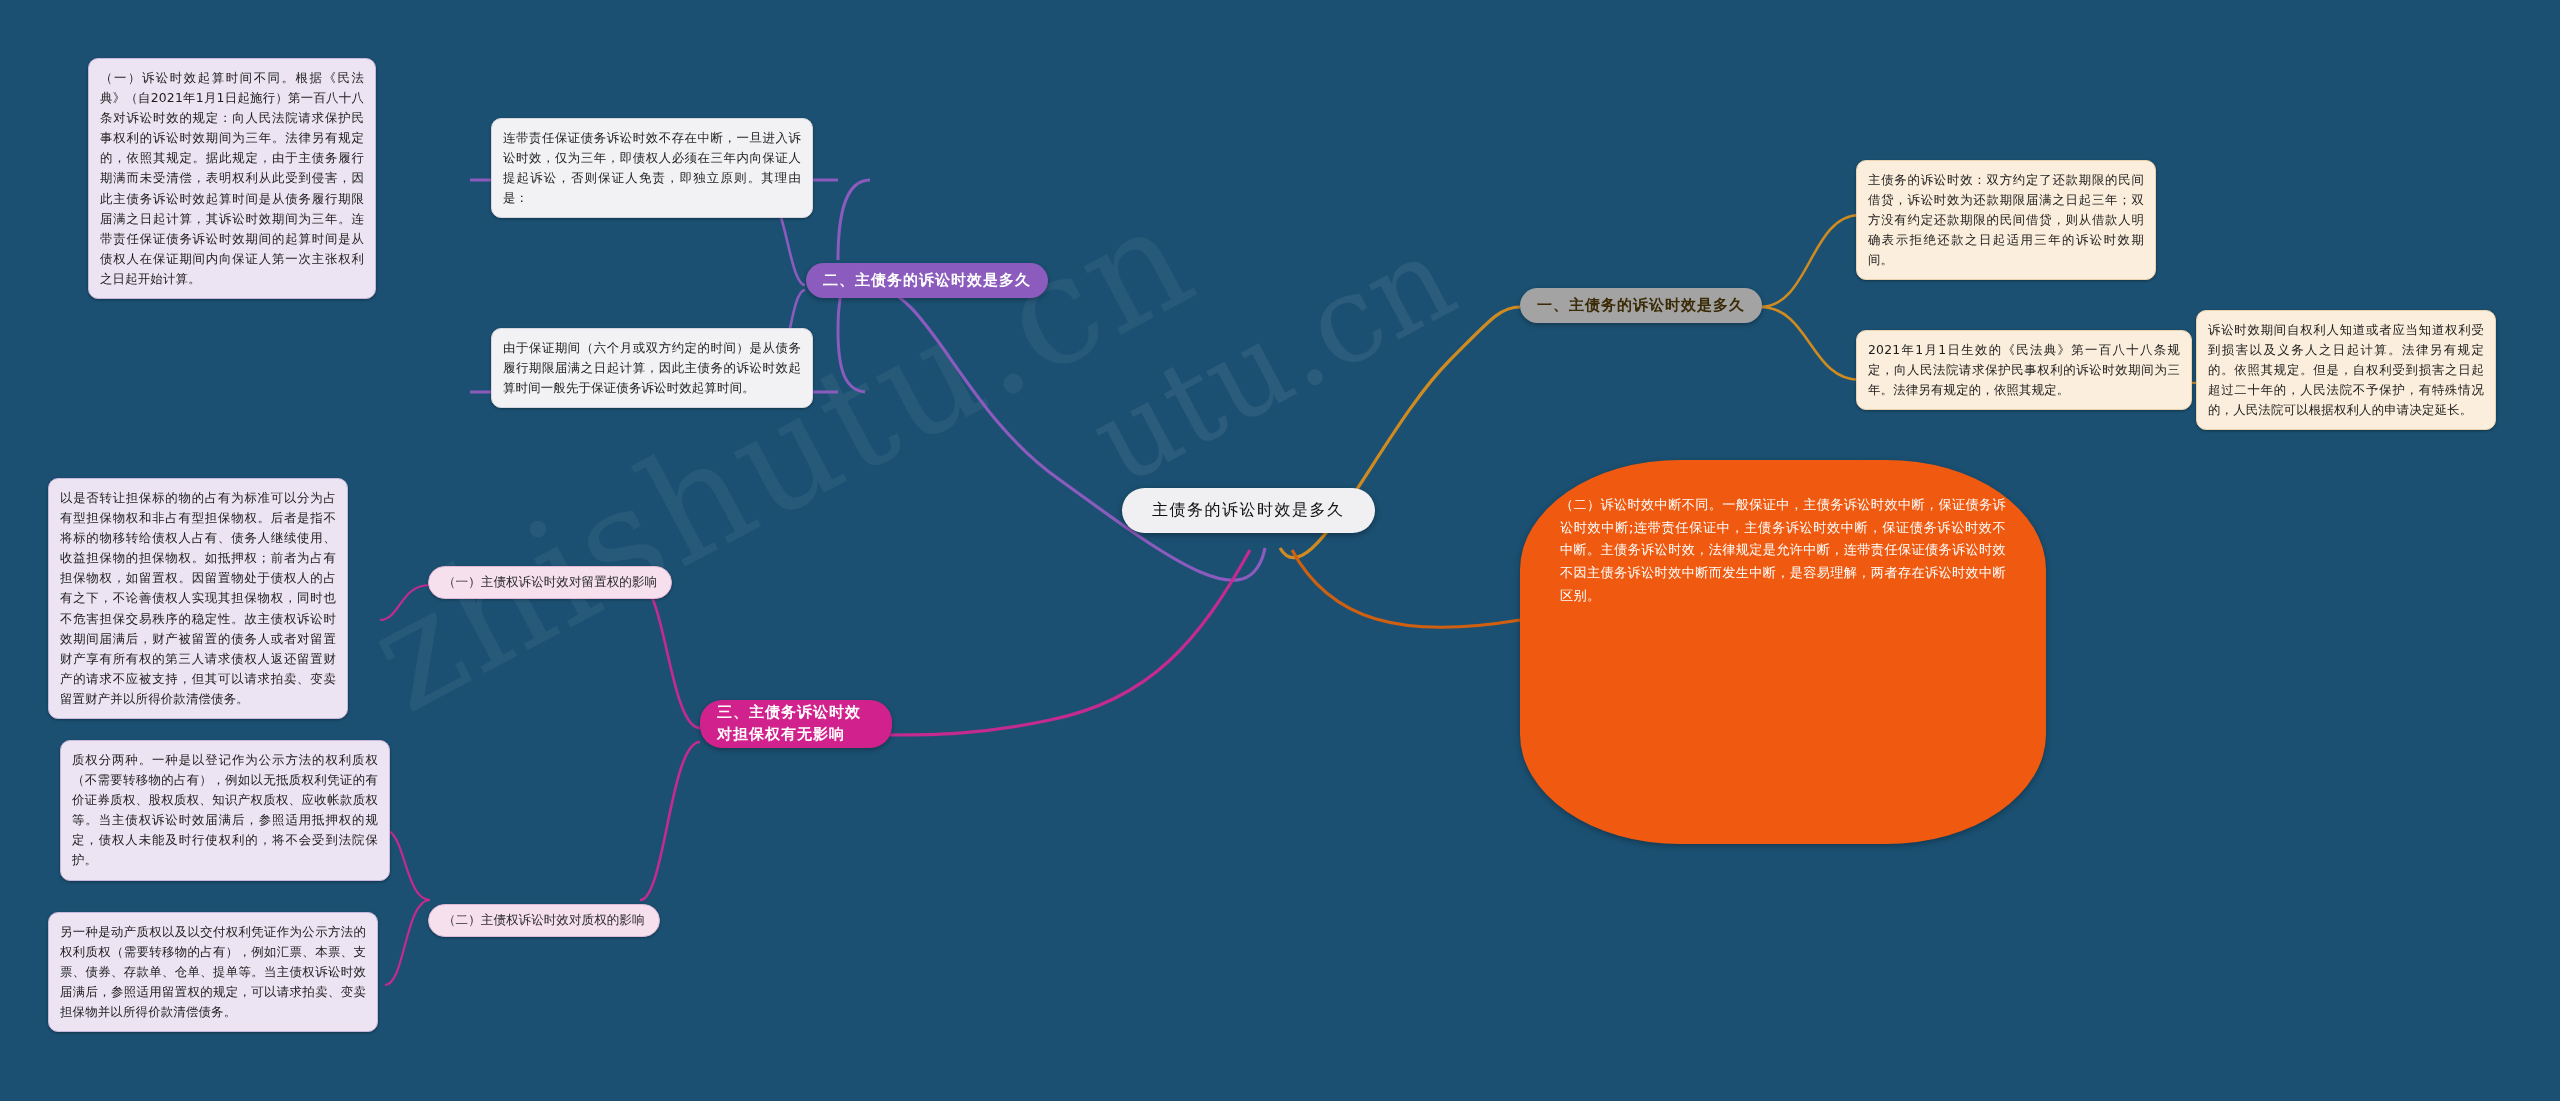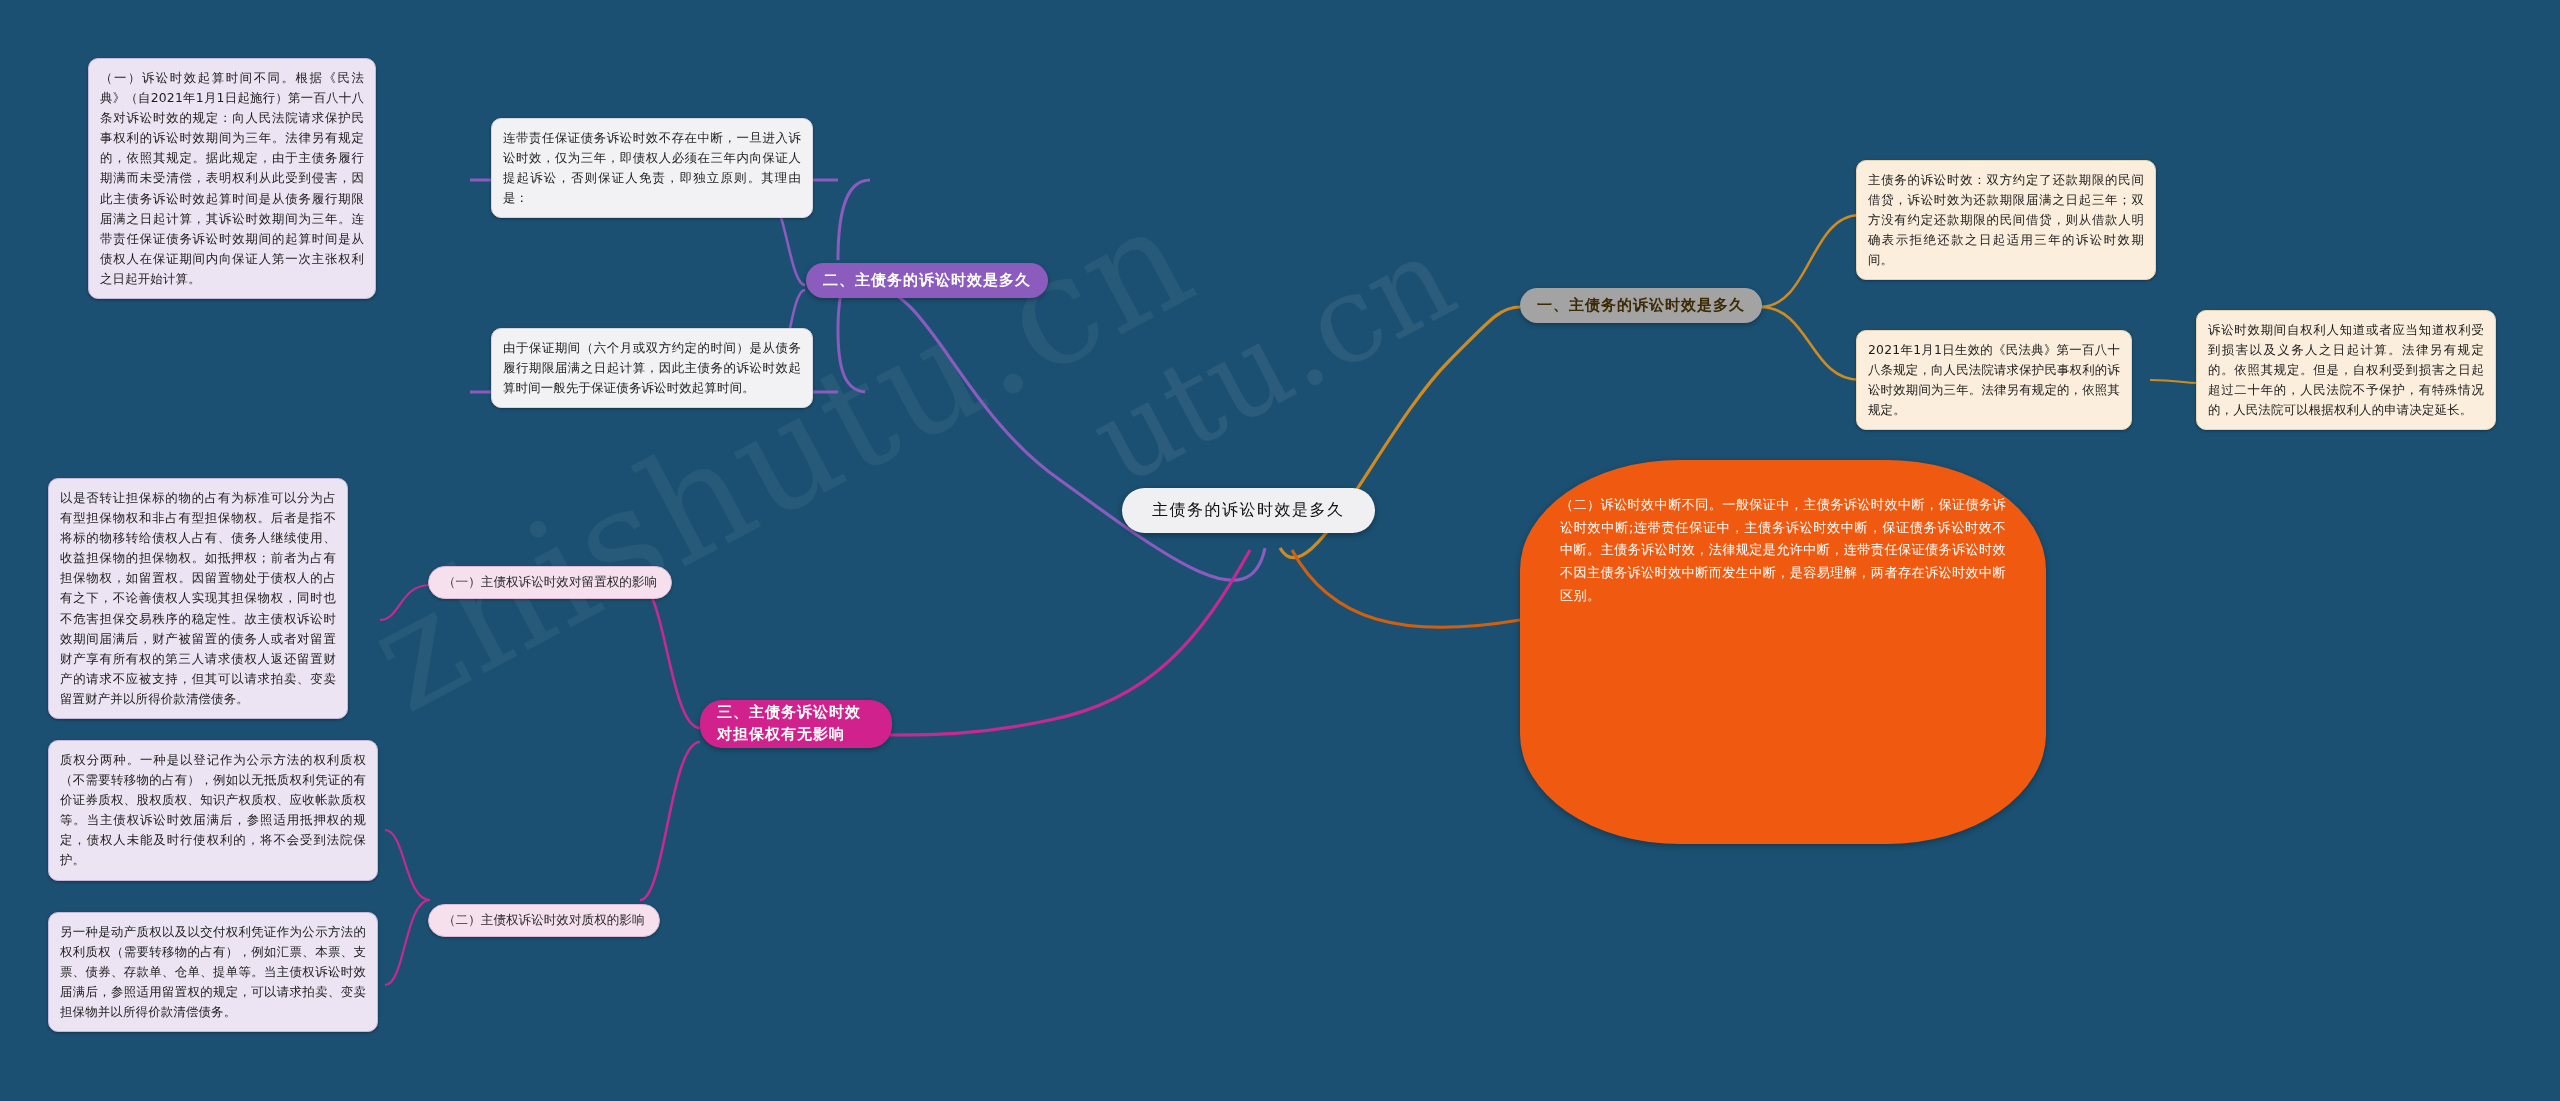--- a/index.html
+++ b/index.html
@@ -149,39 +149,39 @@
 
     <path d="M1292 550 C1330 620 1400 640 1520 620" stroke="#d06010" stroke-width="3.2" fill="none"></path>
   </svg>
 
   <div class="center" style="left:1122px; top:488px;">主债务的诉讼时效是多久</div>
 
   <div class="pill pill-orange" style="left:1520px; top:288px;">一、主债务的诉讼时效是多久</div>
 
   <div class="leaf leaf-cream" style="left:1856px; top:160px; width:300px;">主债务的诉讼时效：双方约定了还款期限的民间借贷，诉讼时效为还款期限届满之日起三年；双方没有约定还款期限的民间借贷，则从借款人明确表示拒绝还款之日起适用三年的诉讼时效期间。</div>
 
-  <div class="leaf leaf-cream" style="left:1856px; top:330px; width:276px;">2021年1月1日生效的《民法典》第一百八十八条规定，向人民法院请求保护民事权利的诉讼时效期间为三年。法律另有规定的，依照其规定。</div>
+  <div class="leaf leaf-cream" style="left:1856px; top:330px; width:336px;">2021年1月1日生效的《民法典》第一百八十八条规定，向人民法院请求保护民事权利的诉讼时效期间为三年。法律另有规定的，依照其规定。</div>
 
   <div class="leaf leaf-cream" style="left:2196px; top:310px; width:300px;">诉讼时效期间自权利人知道或者应当知道权利受到损害以及义务人之日起计算。法律另有规定的。依照其规定。但是，自权利受到损害之日起超过二十年的，人民法院不予保护，有特殊情况的，人民法院可以根据权利人的申请决定延长。</div>
 
   <div class="pill pill-purple" style="left:806px; top:263px;">二、主债务的诉讼时效是多久</div>
 
   <div class="leaf leaf-purple" style="left:88px; top:58px; width:288px;">（一）诉讼时效起算时间不同。根据《民法典》（自2021年1月1日起施行）第一百八十八条对诉讼时效的规定：向人民法院请求保护民事权利的诉讼时效期间为三年。法律另有规定的，依照其规定。据此规定，由于主债务履行期满而未受清偿，表明权利从此受到侵害，因此主债务诉讼时效起算时间是从债务履行期限届满之日起计算，其诉讼时效期间为三年。连带责任保证债务诉讼时效期间的起算时间是从债权人在保证期间内向保证人第一次主张权利之日起开始计算。</div>
 
   <div class="leaf leaf-white" style="left:450px; top:118px; width:322px;">连带责任保证债务诉讼时效不存在中断，一旦进入诉讼时效，仅为三年，即债权人必须在三年内向保证人提起诉讼，否则保证人免责，即独立原则。其理由是：</div>
 
   <div class="leaf leaf-white" style="left:450px; top:328px; width:322px;">由于保证期间（六个月或双方约定的时间）是从债务履行期限届满之日起计算，因此主债务的诉讼时效起算时间一般先于保证债务诉讼时效起算时间。</div>
 
   <div class="pill pill-magenta" style="left:700px; top:700px; width:192px;">三、主债务诉讼时效对担保权有无影响</div>
 
   <div class="sub-pill" style="left:428px; top:566px;">（一）主债权诉讼时效对留置权的影响</div>
 
   <div class="leaf leaf-purple" style="left:48px; top:478px; width:300px;">以是否转让担保标的物的占有为标准可以分为占有型担保物权和非占有型担保物权。后者是指不将标的物移转给债权人占有、债务人继续使用、收益担保物的担保物权。如抵押权；前者为占有担保物权，如留置权。因留置物处于债权人的占有之下，不论善债权人实现其担保物权，同时也不危害担保交易秩序的稳定性。故主债权诉讼时效期间届满后，财产被留置的债务人或者对留置财产享有所有权的第三人请求债权人返还留置财产的请求不应被支持，但其可以请求拍卖、变卖留置财产并以所得价款清偿债务。</div>
 
   <div class="sub-pill" style="left:428px; top:880px;margin-top:24px;">（二）主债权诉讼时效对质权的影响</div>
 
-  <div class="leaf leaf-purple" style="left:48px; top:740px; width:330px;">质权分两种。一种是以登记作为公示方法的权利质权（不需要转移物的占有），例如以无抵质权利凭证的有价证券质权、股权质权、知识产权质权、应收帐款质权等。当主债权诉讼时效届满后，参照适用抵押权的规定，债权人未能及时行使权利的，将不会受到法院保护。</div>
+  <div class="leaf leaf-purple" style="left:60px; top:740px; width:330px;">质权分两种。一种是以登记作为公示方法的权利质权（不需要转移物的占有），例如以无抵质权利凭证的有价证券质权、股权质权、知识产权质权、应收帐款质权等。当主债权诉讼时效届满后，参照适用抵押权的规定，债权人未能及时行使权利的，将不会受到法院保护。</div>
 
   <div class="leaf leaf-purple" style="left:48px; top:912px; width:330px;">另一种是动产质权以及以交付权利凭证作为公示方法的权利质权（需要转移物的占有），例如汇票、本票、支票、债券、存款单、仓单、提单等。当主债权诉讼时效届满后，参照适用留置权的规定，可以请求拍卖、变卖担保物并以所得价款清偿债务。</div>
 
   <div class="oval" style="left:1520px; top:460px; width:526px; height:384px;">（二）诉讼时效中断不同。一般保证中，主债务诉讼时效中断，保证债务诉讼时效中断;连带责任保证中，主债务诉讼时效中断，保证债务诉讼时效不中断。主债务诉讼时效，法律规定是允许中断，连带责任保证债务诉讼时效不因主债务诉讼时效中断而发生中断，是容易理解，两者存在诉讼时效中断区别。</div>
 
 </div>
 
 </body></html>

